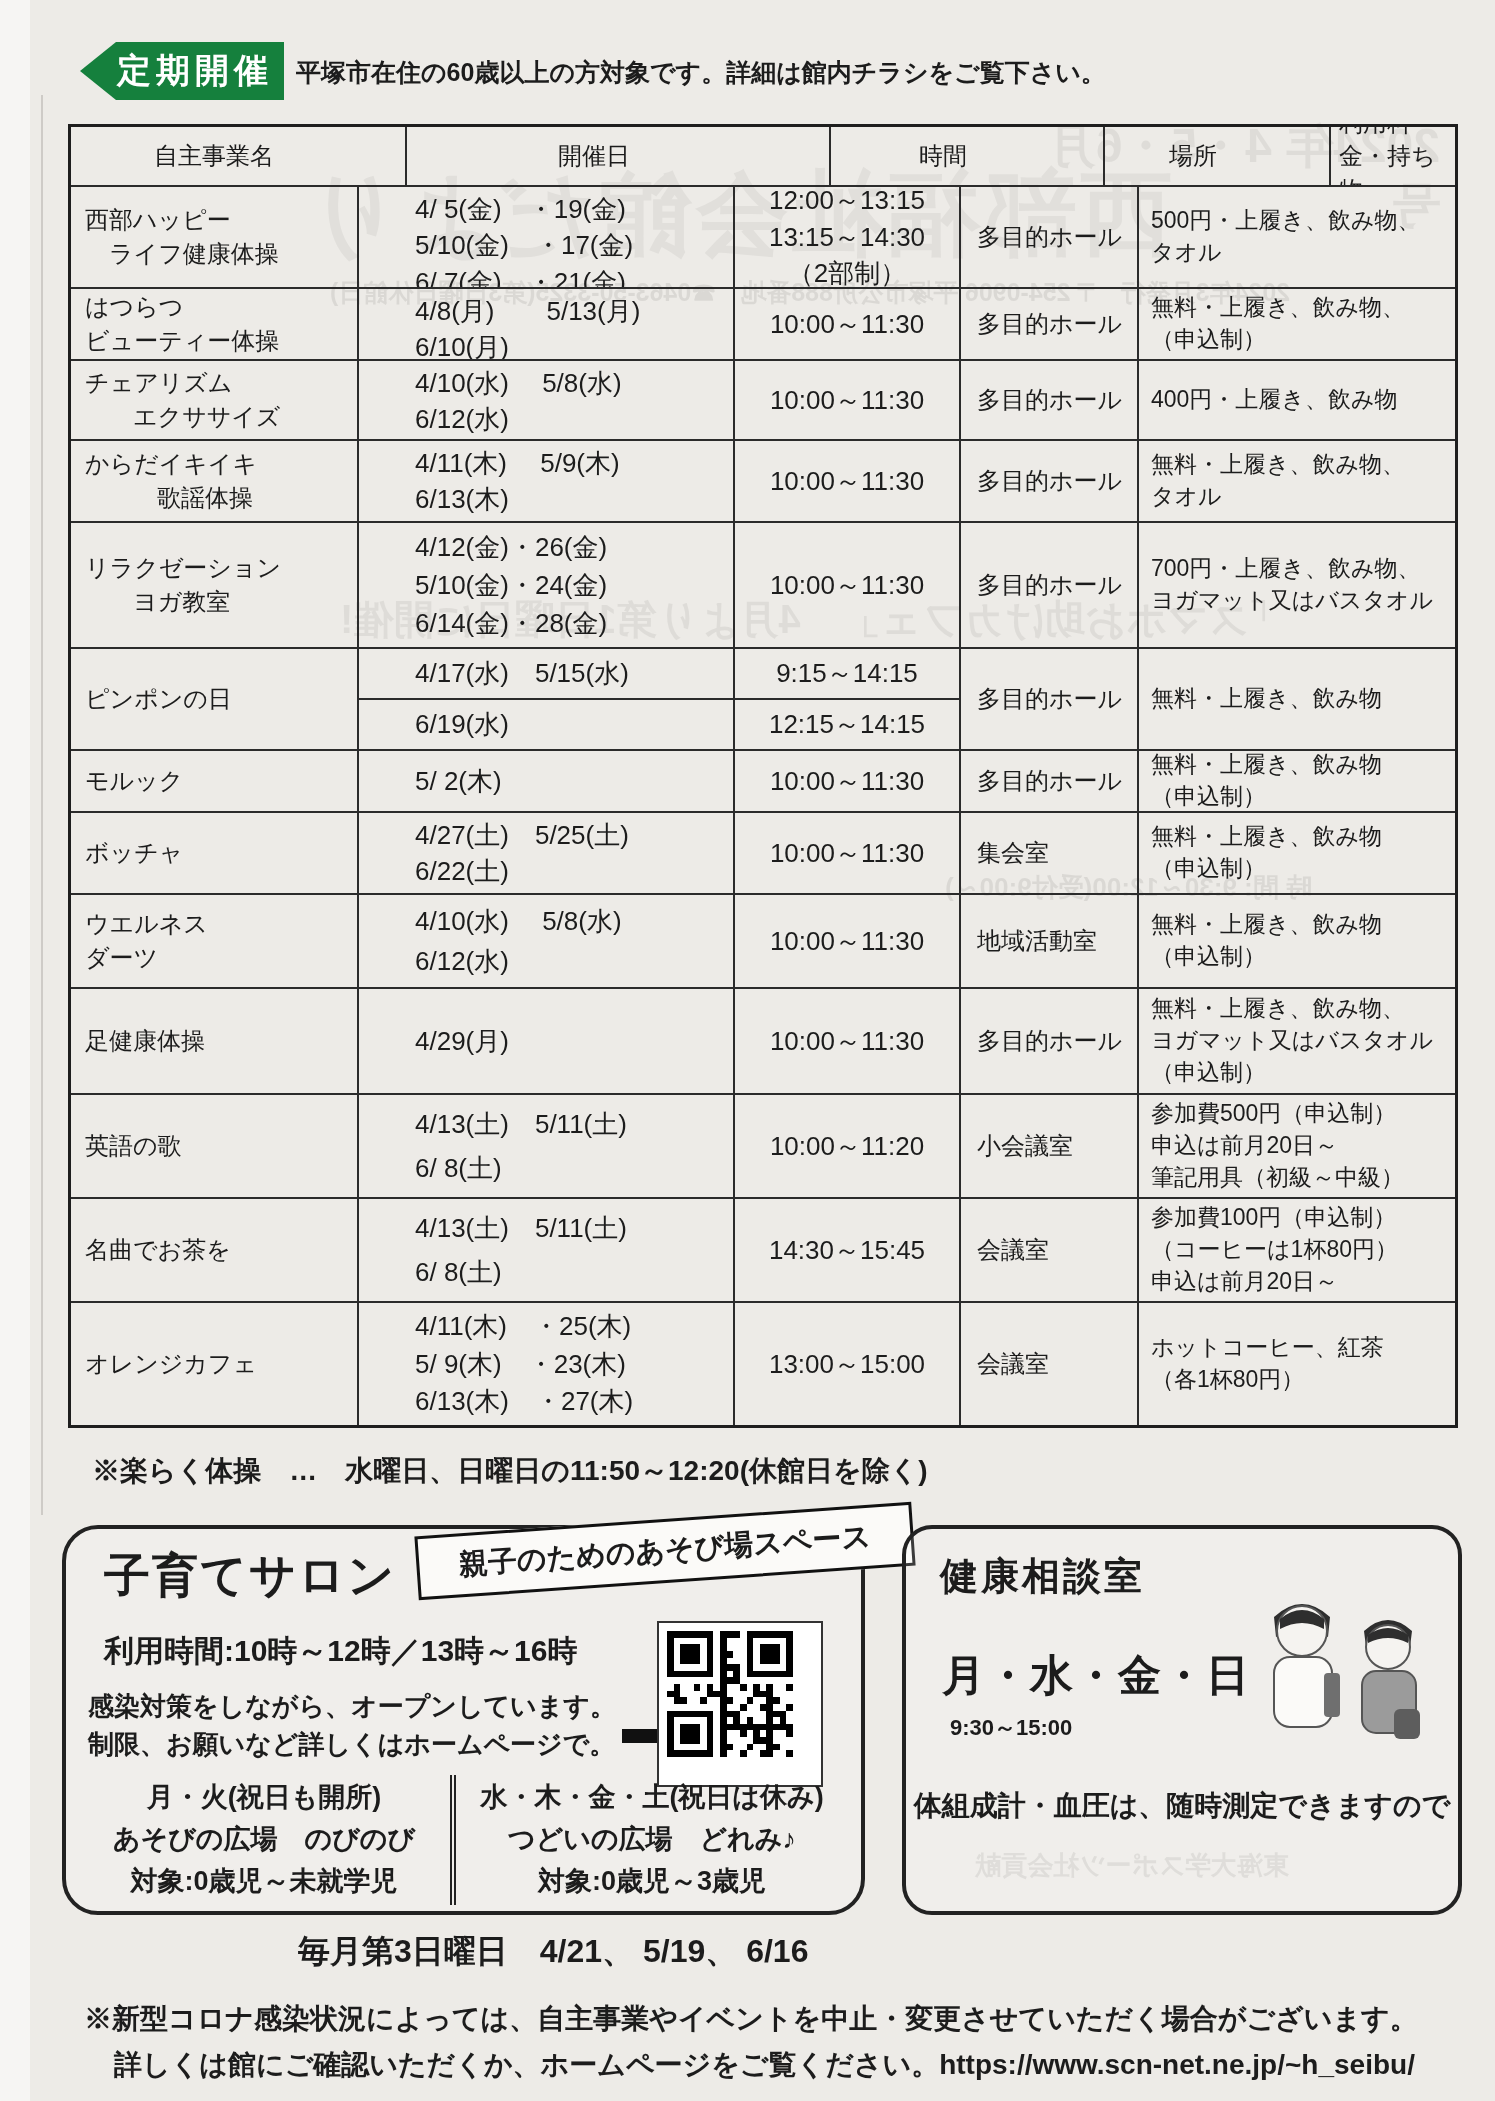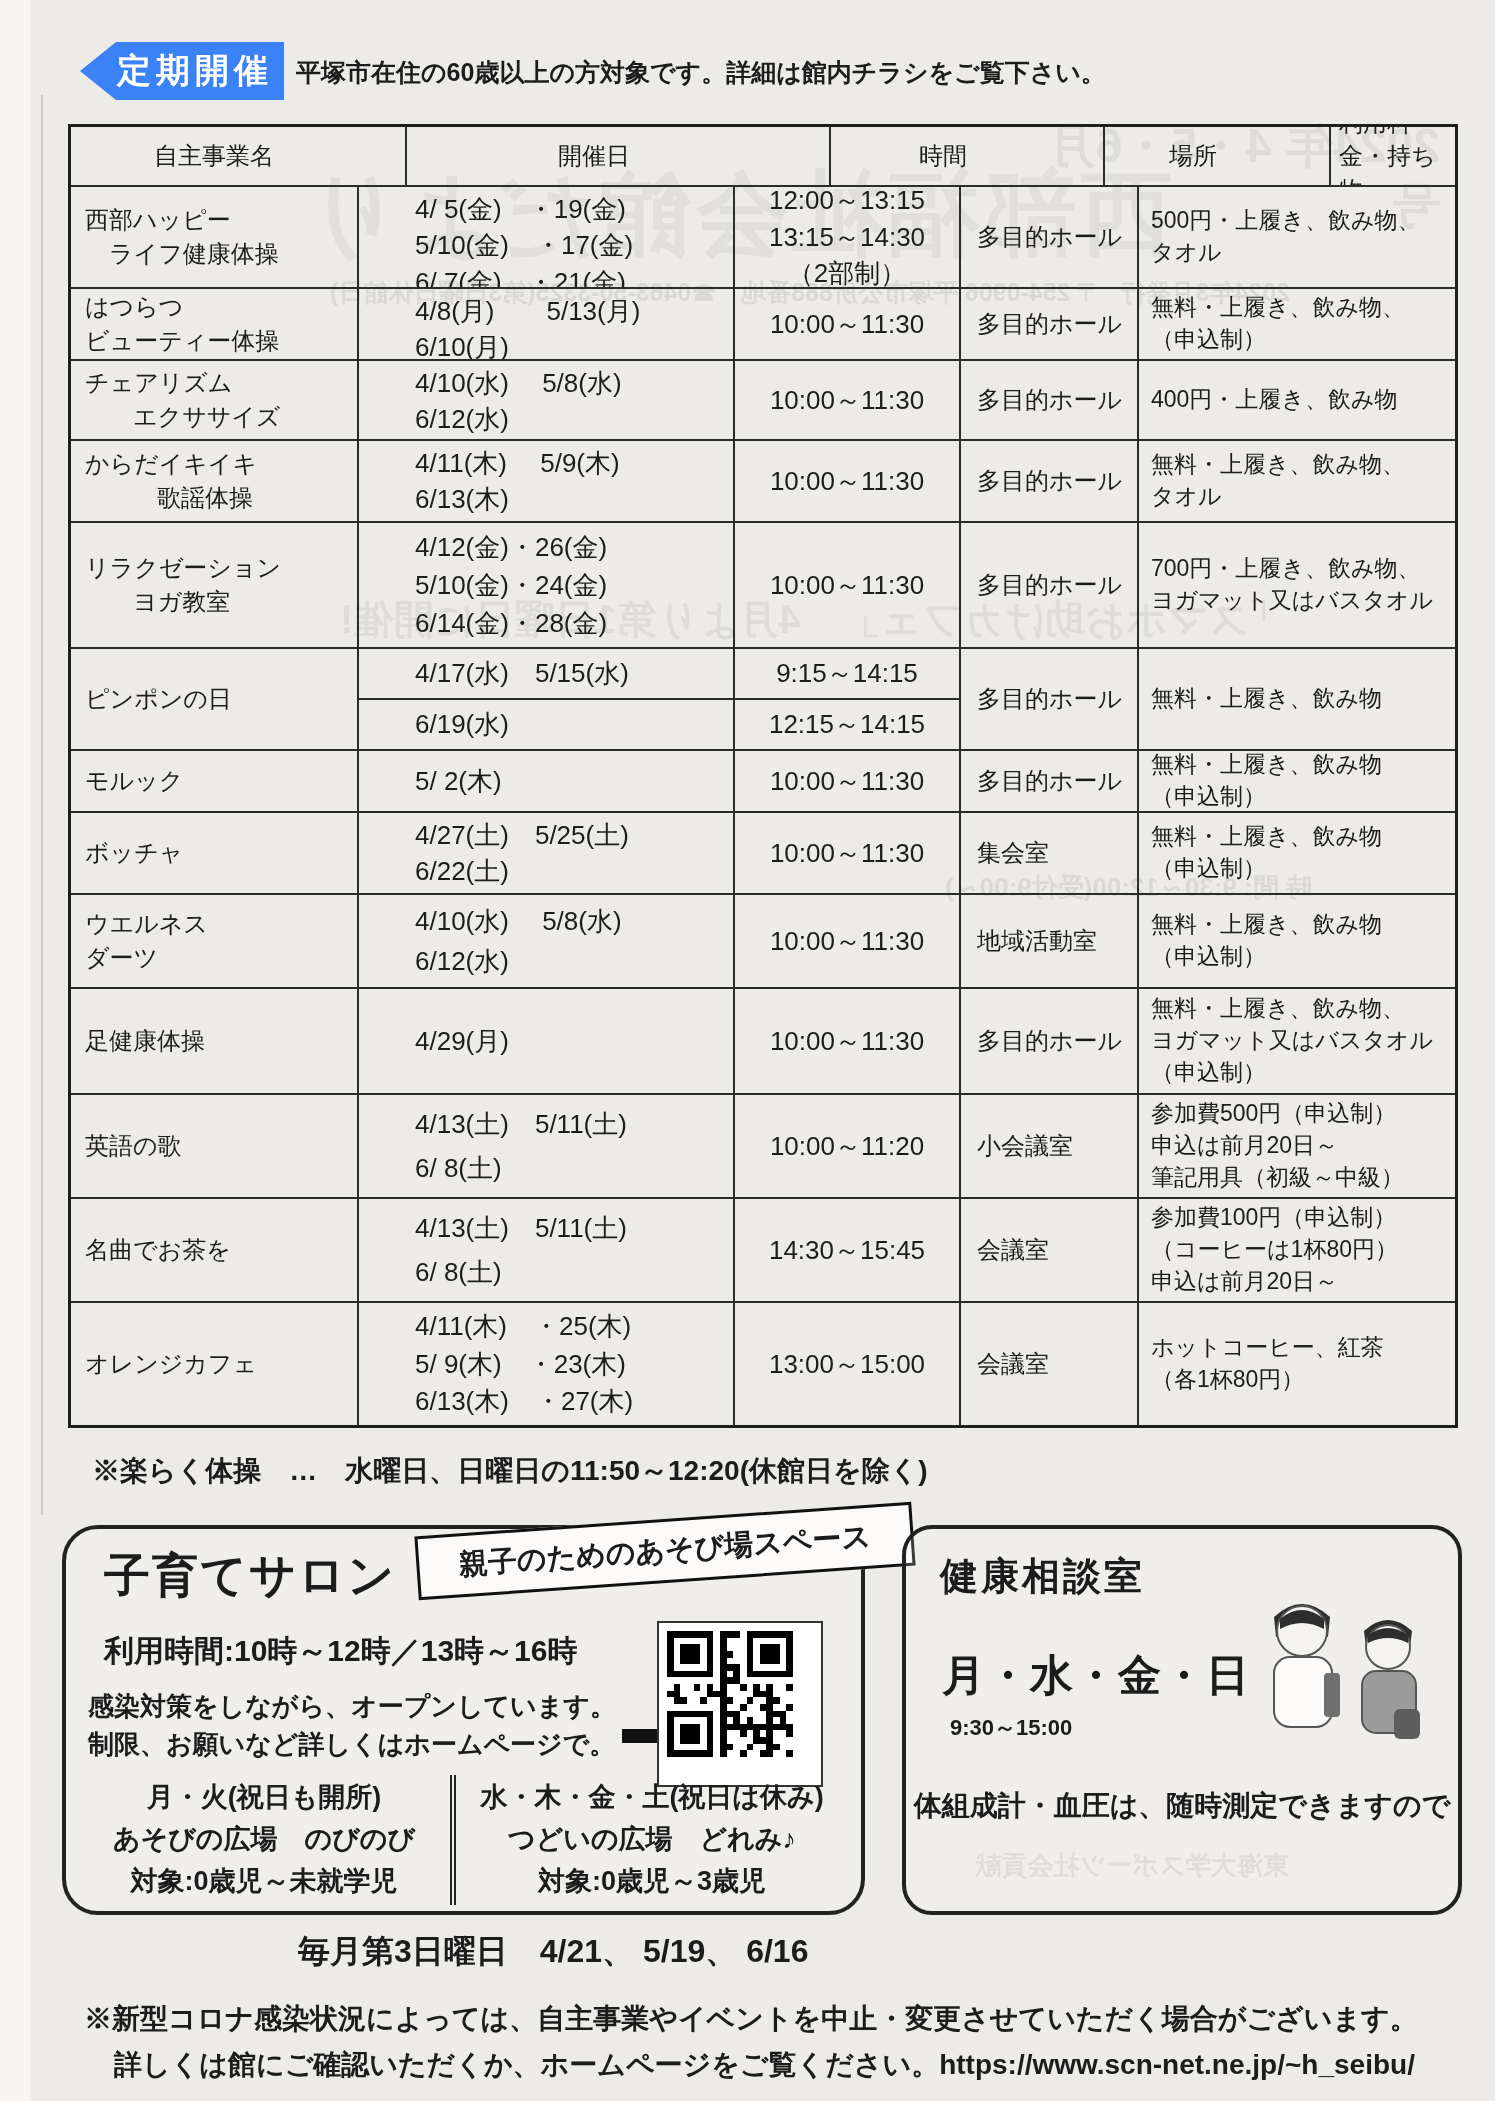--- a/index.html
+++ b/index.html
@@ -13,21 +13,21 @@
   .ghost { position:absolute; transform:scaleX(-1); color:#6e6c69; font-weight:bold;
            pointer-events:none; white-space:nowrap; }
   .g-title { left:300px; top:152px; font-size:92px; opacity:.09; letter-spacing:4px; }
   .g-issue { left:1010px; top:116px; font-size:48px; opacity:.11; width:430px; white-space:normal; line-height:1.25; }
   .g-top   { left:330px; top:276px; font-size:25px; opacity:.14; }
   .g-mid   { left:340px; top:592px; font-size:40px; opacity:.11; }
   .g-side  { left:945px; top:870px; font-size:26px; opacity:.14; }
   .g-note  { left:975px; top:1848px; font-size:26px; opacity:.16; }
 
   
-  .badge { position:absolute; background:#3b82f6; color:#fff; font-weight:bold;
+  .badge { position:absolute; background:#15803d; color:#fff; font-weight:bold;
            display:flex; align-items:center; justify-content:center;
            clip-path:polygon(0 50%, 36px 0, 100% 0, 100% 100%, 36px 100%); padding-left:26px; }
   .badge-teiki { left:80px; top:42px; width:178px; height:58px; font-size:34px; letter-spacing:5px; }
   .head-subtitle { position:absolute; left:296px; top:56px; font-size:25px; font-weight:600; }
 
   
   .etable { position:absolute; left:68px; top:124px; width:1384px; border:3px solid #1e1e1e; }
   .trow { display:grid; grid-template-columns:286px 376px 226px 178px 1fr; border-top:2px solid #2b2b2b; }
   .trow:first-child { border-top:none;gap:48px; }
   .cell { border-left:2px solid #2b2b2b; display:flex; flex-direction:column; justify-content:center;

